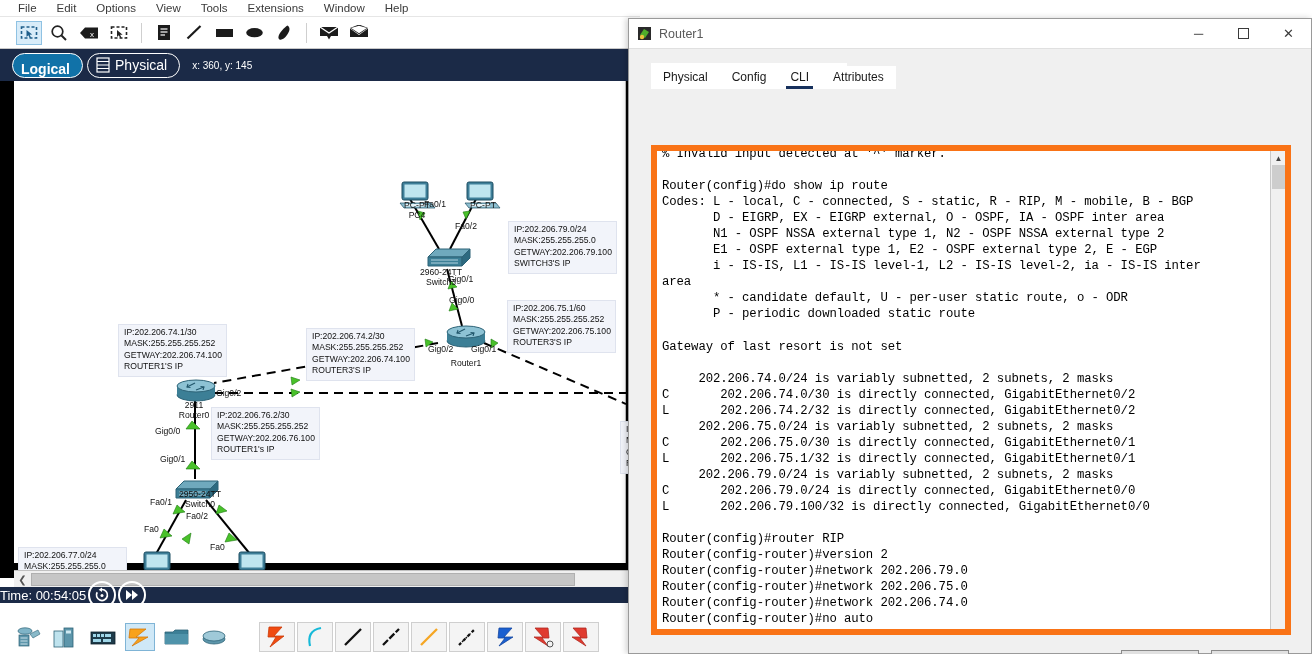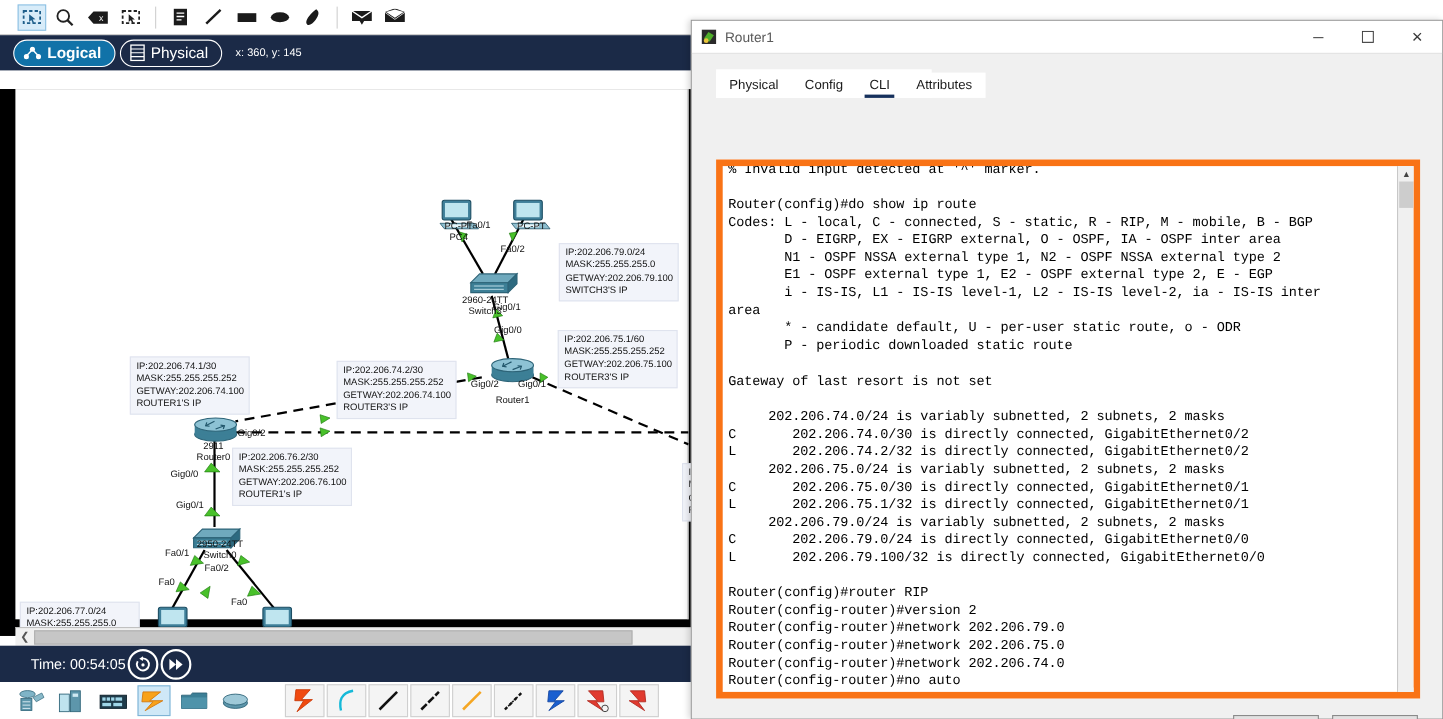--- a/index.html
+++ b/index.html
@@ -42,21 +42,21 @@
   #modebar {
     height: 32px; background: #1b2a47; display: flex; align-items: center;
     padding-left: 12px; gap: 4px;
   }
   .pill {
     display: flex; align-items: center; gap: 5px;
     border: 1.5px solid #ffffff; border-radius: 16px;
     padding: 2px 12px 2px 8px; color: #ffffff; font-size: 14px;
     cursor: pointer; height: 25px;
   }
-  .pill.active { background: #1172a8; }
+  .pill.active { background: #1172a8; flex-direction: column; }
   #coords { color: #ffffff; font-size: 10px; margin-left: 8px; }
 
   
   #canvas-wrap {
     position: absolute; left: 0; top: 81px; width: 640px; height: 497px;
     background: #000000; overflow: hidden;
   }
   #canvas {
     position: absolute; left: 14px; top: 0; width: 612px; height: 482px;
     background: #ffffff; border-right: 1px solid #c0c0c0;
@@ -82,22 +82,22 @@
     background: #f0f0f0; border-top: 1px solid #c0c0c0; display: flex; align-items: center;
   }
   #hscroll .arrowL {
     width: 17px; height: 17px; display:flex; align-items:center; justify-content:center;
     font-size: 10px; color: #555; cursor:pointer;
   }
   #hscroll .thumb { height: 13px; background: #c6c6c6; border: 1px solid #b0b0b0; flex: 1 1 auto; margin-right: 65px;}
 
   
   #timebar {
-    position: absolute; left: 0; top: 587px; width: 640px; height: 33px;
-    background: #1b2a47; display: flex; align-items: center; padding-left: 28px; gap: 0px;
+    position: absolute; left: 0; top: 587px; width: 640px; height: 16px;
+    background: #1b2a47; display: flex; align-items: center; gap: 0px;
   }
   #timebar .tlabel { color: #ffffff; font-size: 13px; }
   .circbtn {
     width: 28px; height: 28px; border-radius: 50%; border: 2px solid #ffffff;
     display: flex; align-items: center; justify-content: center; color: #ffffff;
     cursor: pointer; margin-left: 2px;
   }
 
   
   #bottombar {
@@ -200,20 +200,30 @@
   }
   svg.topo { position: absolute; left: 0; top: 0; width: 612px; height: 482px; }
 </style>
 </head>
 <body>
 
 <div id="app">
 
   <div id="pt-window">
 
+    <div id="menubar">
+      <span class="menu-item">File</span>
+      <span class="menu-item">Edit</span>
+      <span class="menu-item">Options</span>
+      <span class="menu-item">View</span>
+      <span class="menu-item">Tools</span>
+      <span class="menu-item">Extensions</span>
+      <span class="menu-item">Window</span>
+      <span class="menu-item">Help</span>
+    </div>
 
     <div id="toolbar">
       <div class="tb-btn sel">
         <svg width="18" height="16" viewBox="0 0 18 16">
             <g stroke="#1f5f8b" stroke-width="1.6" fill="none" stroke-dasharray="3 2">
               <rect x="1.5" y="2" width="15" height="11"></rect>
             </g>
             <path d="M6.5 5 L6.5 12 L8.4 10.2 L9.8 13 L11 12.4 L9.7 9.7 L12.2 9.6 Z" fill="#1f5f8b"></path>
           </svg>
       </div>

